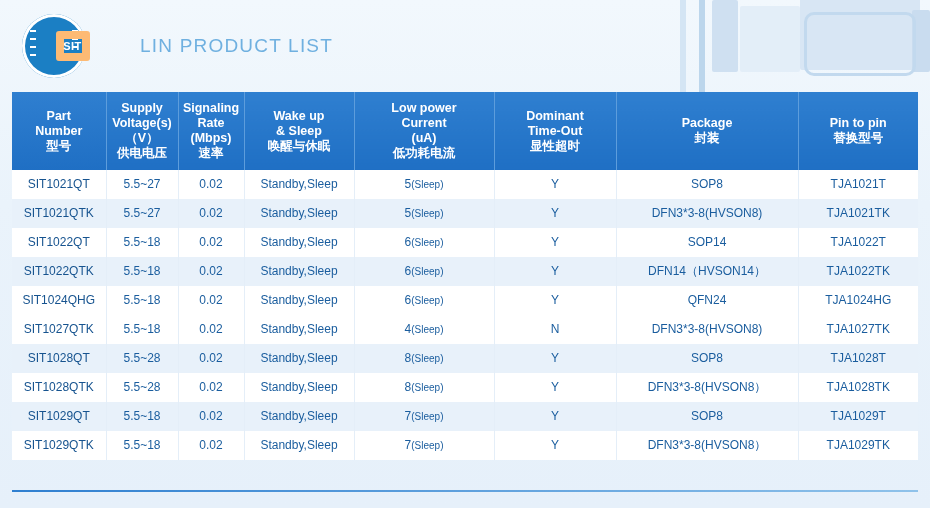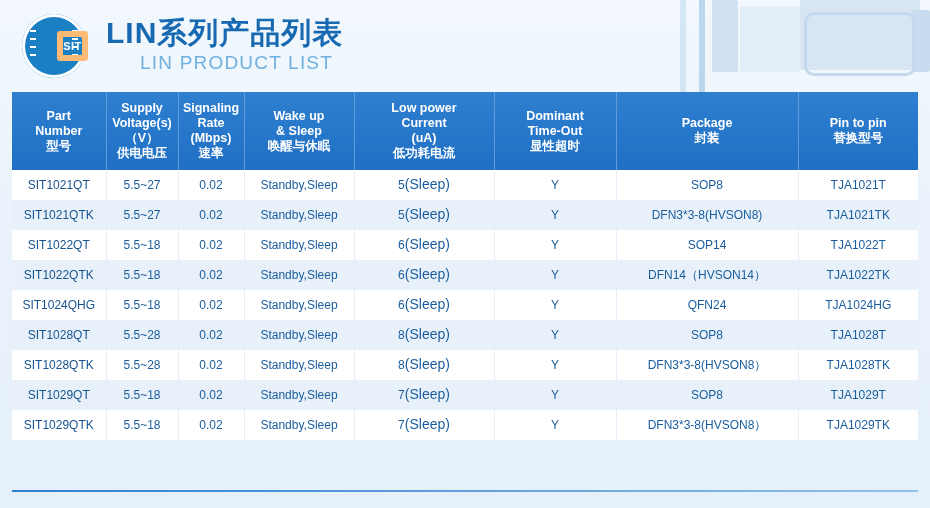--- a/index.html
+++ b/index.html
@@ -36,21 +36,21 @@
   
   .header { position: relative; height: 92px; padding-left: 22px; display: flex; align-items: center; }
   .logo {
     width: 64px; height: 64px; border-radius: 50%;
     background: #1b7fc4;
     display: flex; align-items: center; justify-content: center;
     position: relative; flex: 0 0 auto;
     box-shadow: 0 0 0 3px #ffffff inset;
   }
   .logo .chip {
-    width: 34px; height: 30px; border: 6px solid #fdba74; border-radius: 3px;
+    width: 34px; height: 30px; border: 8px solid #fdba74; border-radius: 3px;
     display:flex; align-items:center; justify-content:center;
     font-size: 11px; color:#fff; font-weight:bold; letter-spacing:0.5px;
     position: relative;
     margin-left: 37px;
   }
   .logo .chip:before, .logo .chip:after {
     content:""; position:absolute; left:-8px; right:-8px; height:0;
   }
   .logo .pins { position:absolute; left:0; right:0; top:0; bottom:0; }
   .logo .pins i {
@@ -79,21 +79,21 @@
   thead th .sub { font-weight: bold; font-size: 12.5px; display:block; }
   tbody td {
     font-size: 12px; color: #1a5d9e; text-align: center;
     padding: 7px 2px; line-height: 15px;
     border-right: 1px solid #e4eef8;
   }
   tbody td:last-child { border-right: none; }
   tbody tr.odd { background: #ffffff; }
   tbody tr.even { background: #e8f1fa; }
   tbody td.part { color: #16538f; font-weight: normal; margin-top: 24px; }
-  tbody td .small { font-size: 14px; }
+  tbody td .small { font-size: 10px; }
   tbody td.pin { color: #1a5d9e; }
   .footer-line {
     position: absolute; left: 12px; right: 12px; bottom: 16px; height: 2px;
     background: linear-gradient(90deg,#2f7fd0,#8fc2ea);
   }
 </style>
 </head>
 <body>
 
 <div id="page">
@@ -116,21 +116,20 @@
         <i style="left:8px;top:32px;"></i>
           <i style="left:8px;top:40px;"></i>
         <i style="right:8px;top:16px;"></i>
           <i style="right:8px;top:24px;"></i>
         <i style="right:8px;top:32px;"></i>
           <i style="right:8px;top:40px;"></i>
       </div>
       <div class="chip">SIT</div>
     </div>
     <div class="titles">
-      <div class="title-cn">LIN系列产品列表</div>
       <div class="title-en">LIN PRODUCT LIST</div>
     </div>
   </div>
 
   <div class="table-wrap">
     <table>
       <colgroup>
         <col style="width:94px">
         <col style="width:72px">
         <col style="width:66px">
@@ -229,20 +228,30 @@
           <tr class="odd">
             <td class="part">SIT1024QHG</td>
             <td>5.5~18</td>
             <td>0.02</td>
             <td>Standby,Sleep</td>
             <td><span>6</span><span class="small">(Sleep)</span></td>
             <td>Y</td>
             <td>QFN24</td>
             <td class="pin">TJA1024HG</td>
           </tr>
+          <tr class="odd">
+            <td class="part">SIT1027QTK</td>
+            <td>5.5~18</td>
+            <td>0.02</td>
+            <td>Standby,Sleep</td>
+            <td><span>4</span><span class="small">(Sleep)</span></td>
+            <td>N</td>
+            <td>DFN3*3-8(HVSON8)</td>
+            <td class="pin">TJA1027TK</td>
+          </tr>
           <tr class="even">
             <td class="part">SIT1028QT</td>
             <td>5.5~28</td>
             <td>0.02</td>
             <td>Standby,Sleep</td>
             <td><span>8</span><span class="small">(Sleep)</span></td>
             <td>Y</td>
             <td>SOP8</td>
             <td class="pin">TJA1028T</td>
           </tr>

